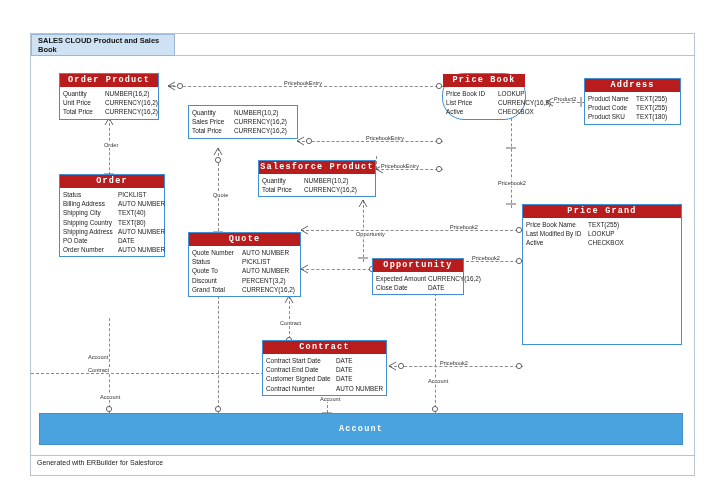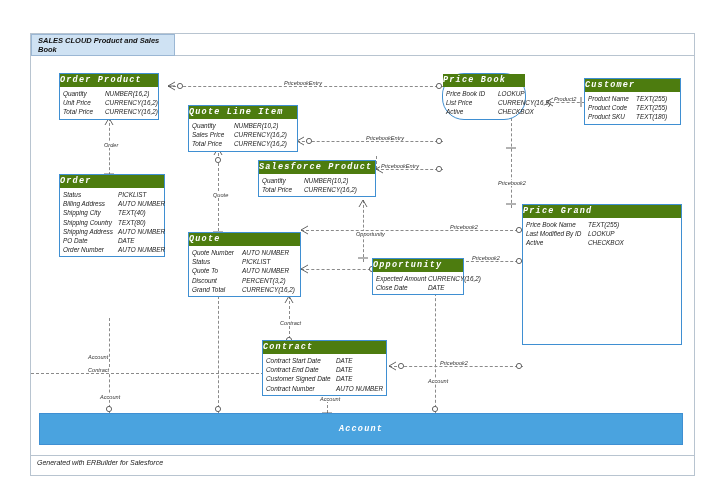--- a/index.html
+++ b/index.html
@@ -1,37 +1,37 @@
 <!DOCTYPE html>
 <html><head>
 <meta charset="utf-8">
 <style>
   html,body{margin:0;padding:0;background:#ffffff;}
   body{width:705px;height:484px;font-family:"Liberation Sans",sans-serif;overflow:hidden;}
 
-  #page{position:relative;width:705px;height:484px;background:#ffffff;font-style:italic;}
+  #page{position:relative;width:705px;height:484px;background:#ffffff;}
 
   
   .page-frame{position:absolute;left:30px;top:33px;width:665px;height:443px;
               border:1px solid #b8c4d0;background:#ffffff;box-sizing:border-box;}
 
   
   .title-tab{position:absolute;left:31px;top:34px;width:144px;height:22px;
              background:#cfe2f3;border:1px solid #9bb7d4;box-sizing:border-box;
              display:flex;align-items:center;padding-left:6px;}
   .title-tab span{font-size:7.5px;color:#111;font-weight:bold;letter-spacing:0px;}
   .title-rule{position:absolute;left:175px;top:55px;width:520px;height:1px;background:#b8c4d0;}
 
   
   .canvas{position:absolute;left:31px;top:56px;width:663px;height:397px;overflow:hidden;}
 
   
   .entity{position:absolute;background:#ffffff;border:1px solid #3f8fd2;
           box-sizing:border-box;z-index:5;}
-  .entity .ehead{background:#4d7c0f;color:#ffffff;text-align:left;
+  .entity .ehead{background:#b91c1c;color:#ffffff;text-align:center;
                  font-family:"Liberation Mono",monospace;font-size:8.5px;font-weight:bold;
                  letter-spacing:1.2px;line-height:13px;height:13px;}
   .entity .ebody{padding:2px 3px 2px 3px;}
   .attr{display:flex;font-size:6.4px;color:#1a1a1a;line-height:9.2px;white-space:nowrap;}
   .attr .an{flex:0 0 auto;}
   .attr .at{flex:0 0 auto;}
 
   
   .account-bar{position:absolute;background:#4aa3df;border:1px solid #3f8fd2;
                box-sizing:border-box;color:#fff;display:flex;align-items:center;
@@ -185,21 +185,20 @@
             <span class="at">CURRENCY(16,2)</span>
           </div>
         <div class="attr">
             <span class="an" style="width:42px">Total Price</span>
             <span class="at">CURRENCY(16,2)</span>
           </div>
       </div>
     </div>
 
     <div class="entity" style="left:157px;top:49px;width:110px;">
-      <div class="ehead">Quote Line Item</div>
       <div class="ebody">
         <div class="attr">
             <span class="an" style="width:42px">Quantity</span>
             <span class="at">NUMBER(10,2)</span>
           </div>
         <div class="attr">
             <span class="an" style="width:42px">Sales Price</span>
             <span class="at">CURRENCY(16,2)</span>
           </div>
         <div class="attr">
@@ -235,21 +234,21 @@
             <span class="at">CURRENCY(16,2)</span>
           </div>
         <div class="attr">
             <span class="an" style="width:52px">Active</span>
             <span class="at">CHECKBOX</span>
           </div>
       </div>
     </div>
 
     <div class="entity" style="left:553px;top:22px;width:97px;">
-      <div class="ehead">Customer</div>
+      <div class="ehead">Address</div>
       <div class="ebody">
         <div class="attr">
             <span class="an" style="width:48px">Product Name</span>
             <span class="at">TEXT(255)</span>
           </div>
         <div class="attr">
             <span class="an" style="width:48px">Product Code</span>
             <span class="at">TEXT(255)</span>
           </div>
         <div class="attr">

